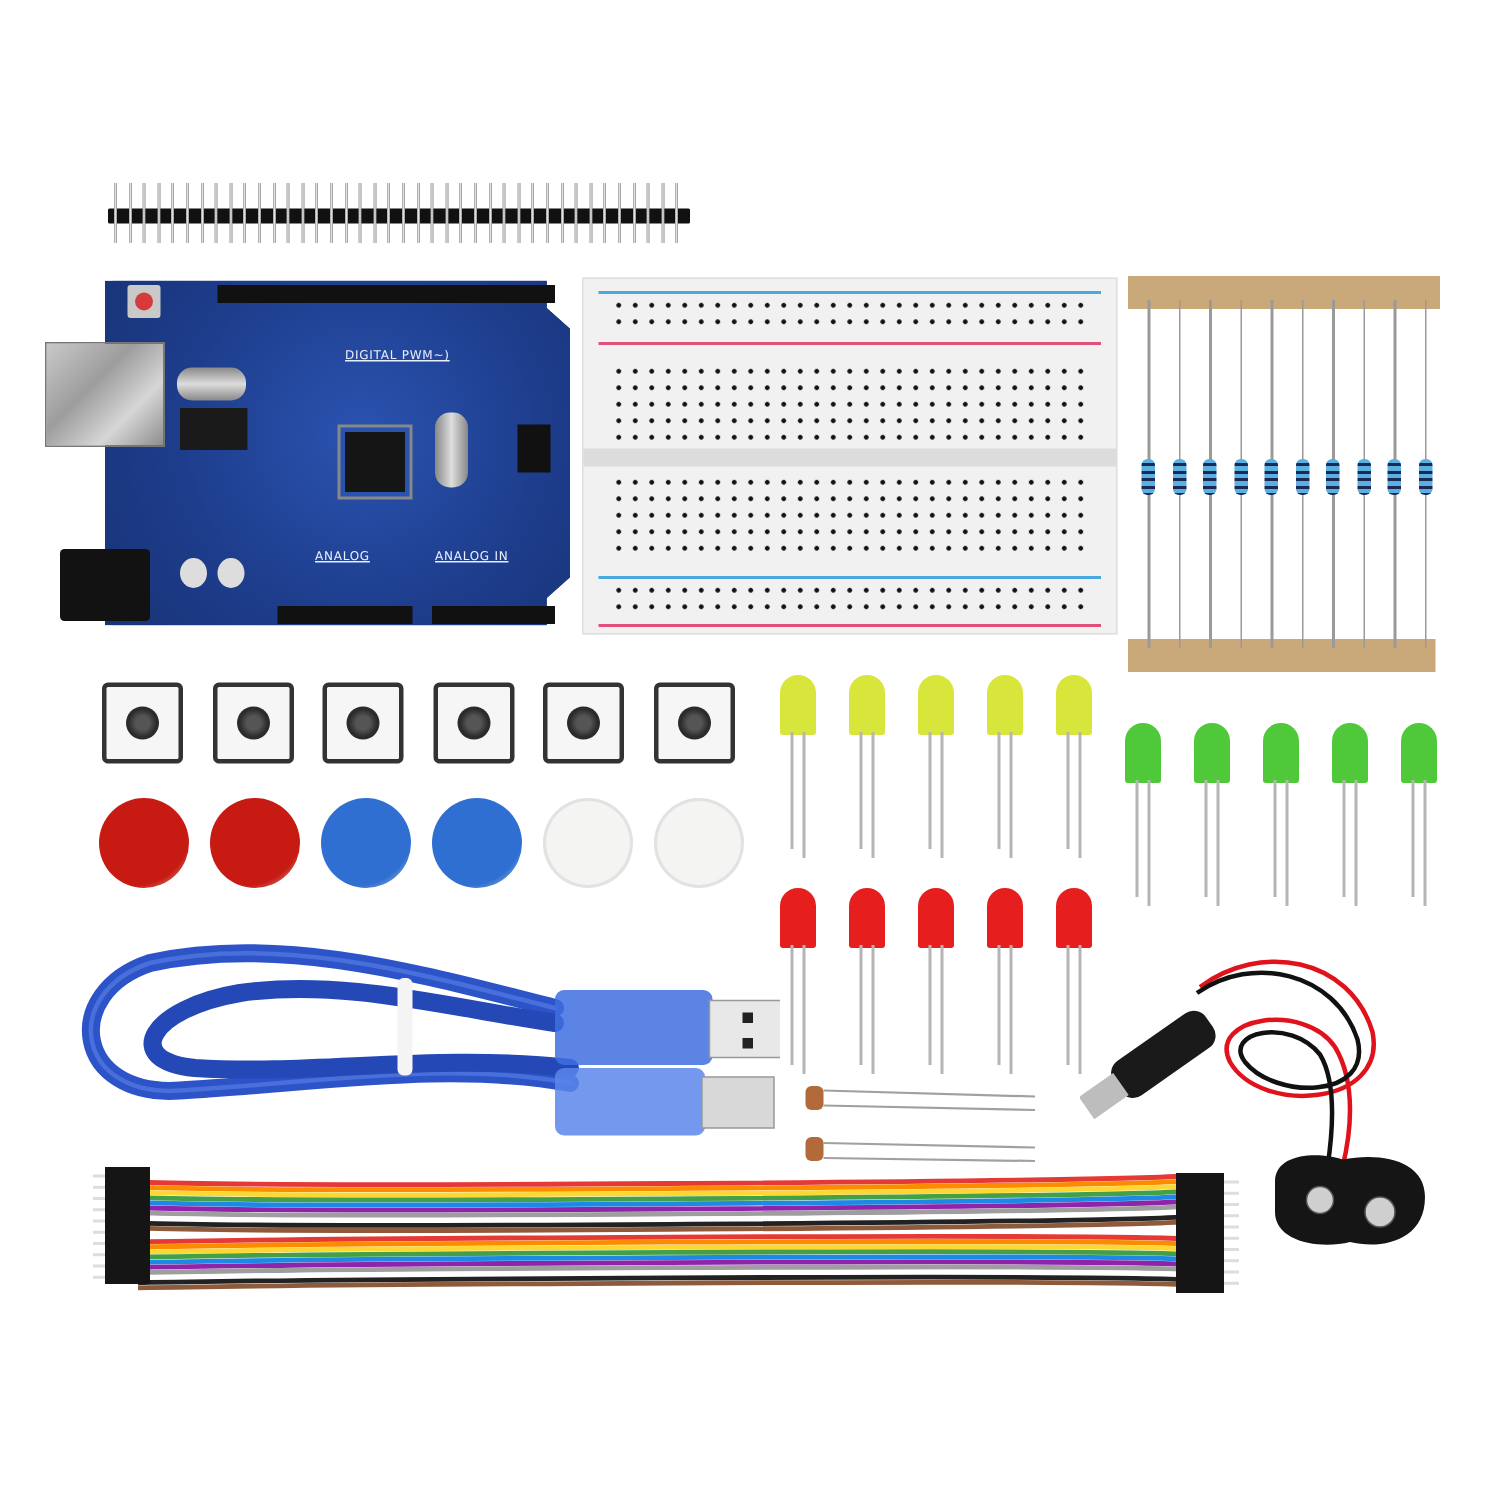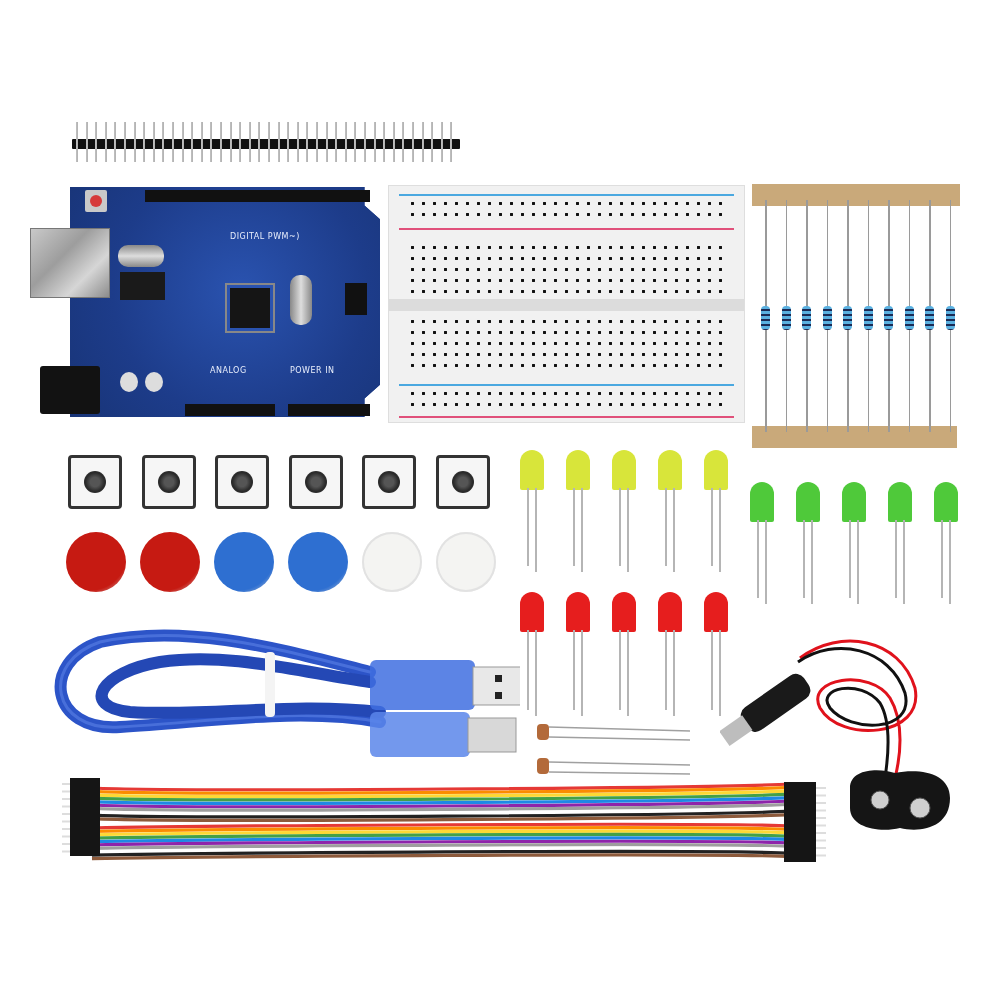--- a/index.html
+++ b/index.html
@@ -21,21 +21,21 @@
   .digital-header { left: 145px; top: 190px; width: 225px; height: 12px; background: #111; }
   .power-header { left: 185px; top: 404px; width: 90px; height: 12px; background: #111; }
   .analog-header { left: 288px; top: 404px; width: 82px; height: 12px; background: #111; }
   .mcu { left: 230px; top: 288px; width: 40px; height: 40px; background: #151515; transform: rotate(0deg); box-shadow: 0 0 0 3px #2a53b0, 0 0 0 5px #888; }
   .crystal { left: 290px; top: 275px; width: 22px; height: 50px; background: linear-gradient(90deg,#888,#ddd,#888); border-radius: 10px; }
   .crystal2 { left: 118px; top: 245px; width: 46px; height: 22px; background: linear-gradient(180deg,#888,#ddd,#888); border-radius: 10px; }
   .chip2 { left: 120px; top: 272px; width: 45px; height: 28px; background: #1a1a1a; }
   .cap1 { left: 120px; top: 372px; width: 18px; height: 20px; border-radius: 50%; background: #ddd; }
   .cap2 { left: 145px; top: 372px; width: 18px; height: 20px; border-radius: 50%; background: #ddd; }
   .isp { left: 345px; top: 283px; width: 22px; height: 32px; background: #111; }
-  .board-label { color: #e8eefc; font-size: 8px; letter-spacing: 0.5px; }
+  .board-label { color: #e8eefc; font-size: 8px; letter-spacing: 0.5px; text-decoration: underline; }
   .lbl-digital { left: 230px; top: 232px; }
   .lbl-power { left: 210px; top: 366px; }
   .lbl-analog { left: 290px; top: 366px; }
 
   
   .breadboard { left: 388px; top: 185px; width: 355px; height: 236px; background: #f1f1f1; border: 1px solid #dedede; }
   .rail-blue { position: absolute; height: 2px; background: #4aa8e0; left: 10px; right: 10px; }
   .rail-red { position: absolute; height: 2px; background: #e0507a; left: 10px; right: 10px; }
   .bb-holes { position: absolute; left: 18px; right: 18px; background-image: radial-gradient(circle, #111 1.4px, transparent 1.6px); background-size: 11px 11px; }
   .bb-gap { position: absolute; left: 0; right: 0; top: 113px; height: 12px; background: #dcdcdc; }
@@ -123,21 +123,21 @@
 <div class="abs analog-header"></div>
 <div class="abs crystal2"></div>
 <div class="abs chip2"></div>
 <div class="abs mcu"></div>
 <div class="abs crystal"></div>
 <div class="abs cap1"></div>
 <div class="abs cap2"></div>
 <div class="abs isp"></div>
 <span class="abs board-label lbl-digital">DIGITAL PWM~)</span>
 <span class="abs board-label lbl-power">ANALOG</span>
-<span class="abs board-label lbl-analog">POWER IN</span>
+<span class="abs board-label lbl-analog">ANALOG IN</span>
 
 <div class="abs breadboard">
   <div class="rail-blue" style="top:8px"></div>
   <div class="bb-holes" style="top:12px;height:24px"></div>
   <div class="rail-red" style="top:42px"></div>
   <div class="bb-holes" style="top:56px;height:56px"></div>
   <div class="bb-gap"></div>
   <div class="bb-holes" style="top:130px;height:56px"></div>
   <div class="rail-blue" style="top:198px"></div>
   <div class="bb-holes" style="top:202px;height:24px"></div>

